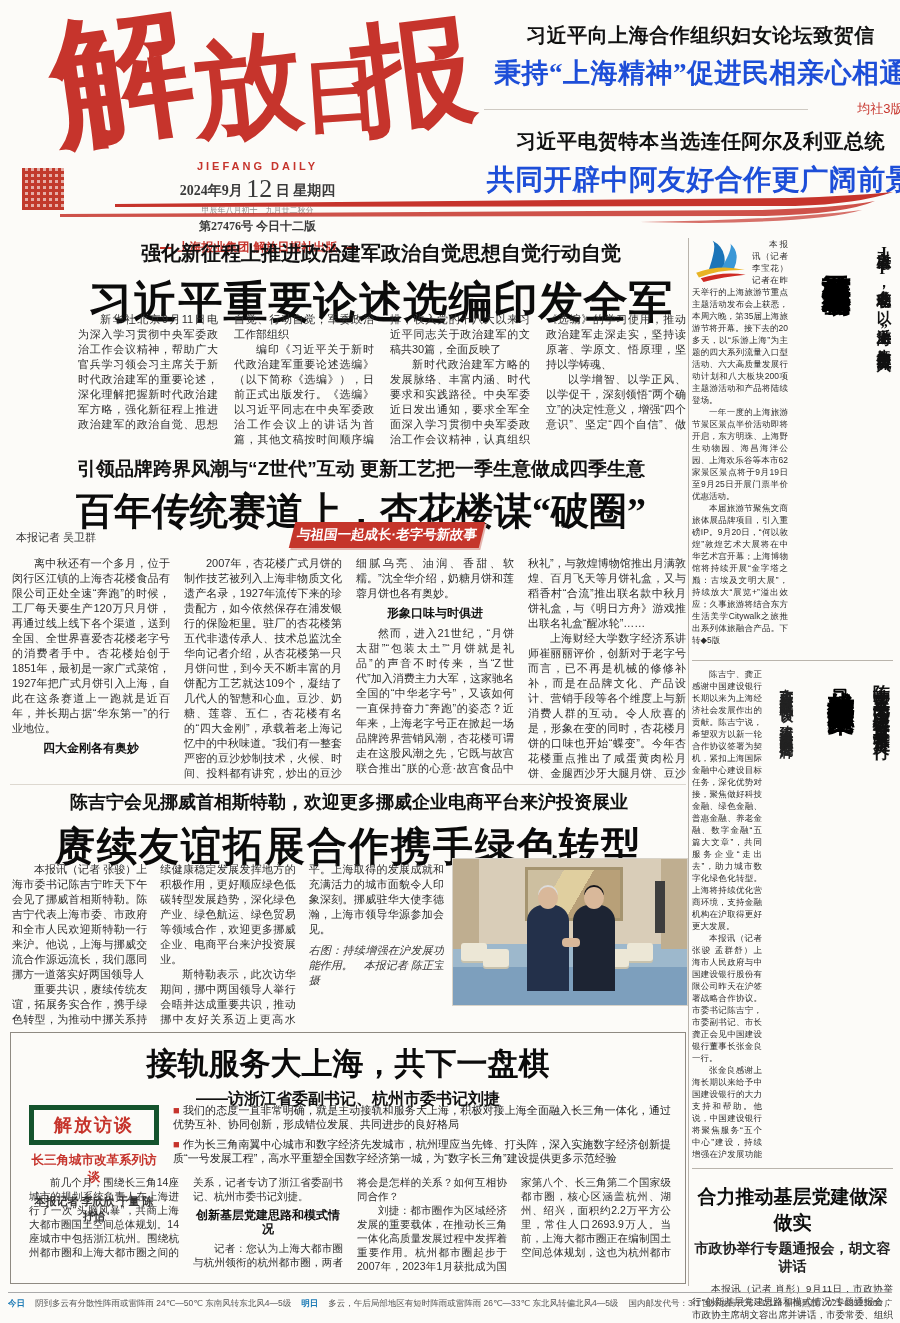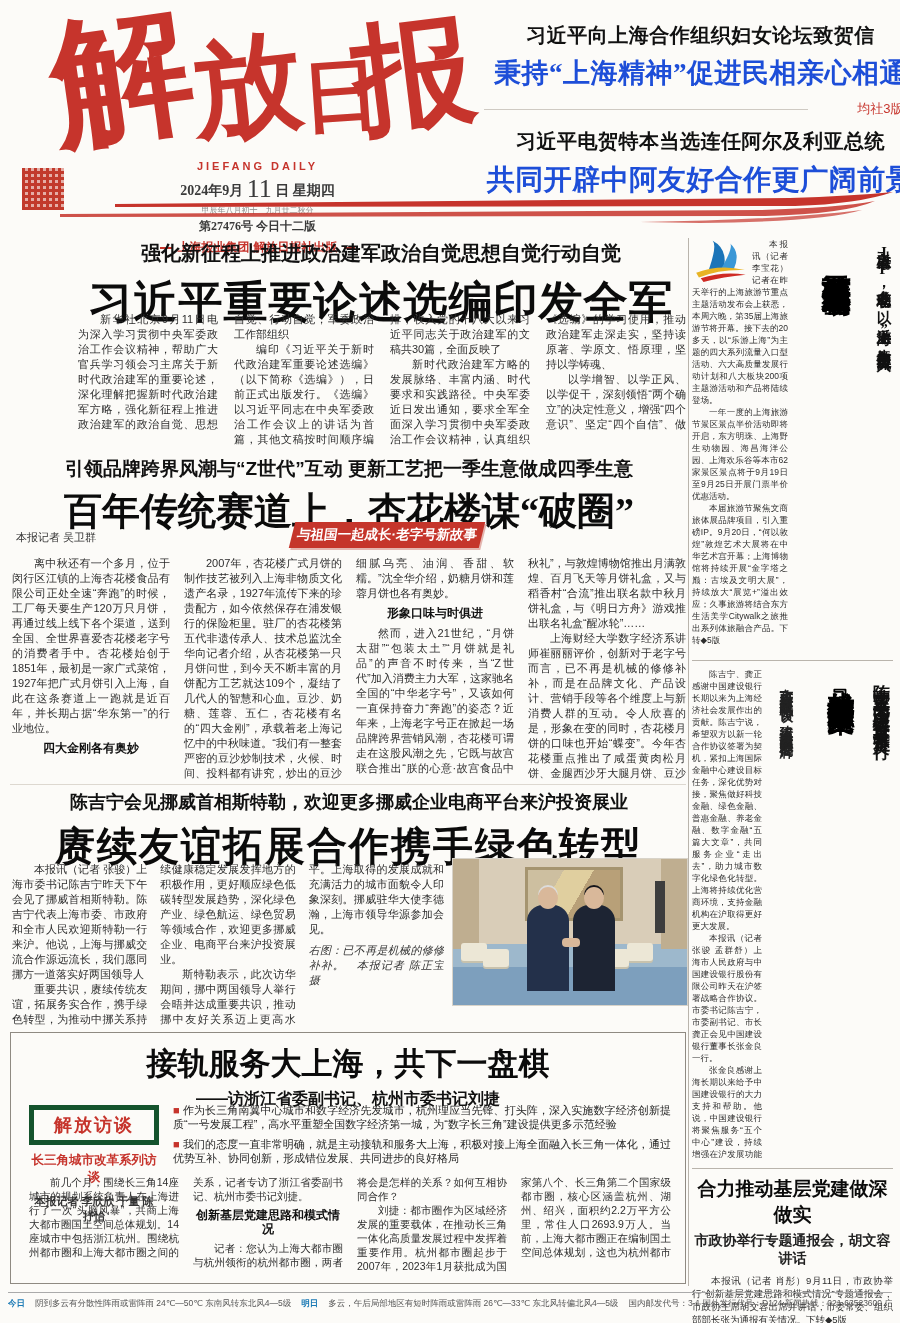--- a/index.html
+++ b/index.html
@@ -31,21 +31,21 @@
   .rule-row .gline{flex:1;height:1px;background:#cfcac3;}
   .ref-tag{color:#c6342c;font-size:13px;white-space:nowrap;padding-left:6px;margin-left:43px;}
   
   #swoosh{position:absolute;left:0px;top:192px;width:900px;height:32px;}
   
   .vline{position:absolute;background:#b9b4ac;width:1px;}
   .hline{position:absolute;background:#b9b4ac;height:1px;}
   
   .center{text-align:center;}
   .art-kicker{font-weight:bold;color:#111;}
-  .art-head{font-family:"Liberation Serif","DejaVu Serif",serif;font-weight:900;color:#0b0b0b;}
+  .art-head{font-family:"Liberation Serif","DejaVu Serif",serif;font-weight:900;color:#0b0b0b;margin-top:8px;}
   .artbody{color:#2d2d2d;text-align:justify;overflow:hidden;column-fill:auto;}
   .artbody p{margin:0;}
   .artbody p.p{text-indent:2em;}
   .artbody h4.h{margin:5px 0;text-align:center;font-size:12px;color:#111;font-family:"Liberation Serif",serif;}
   .artbody p.caption{font-style:italic;text-indent:0;margin-top:6px;color:#333;}
   .bullets p.bullet{margin:0 0 6px 0;color:#242424;}
   .bullets p.bullet::before{content:"■ ";color:#c6342c;}
   
   #xhl-badge{position:absolute;left:292px;top:522px;width:190px;height:26px;background:#c5352b;
              transform:skewX(-14deg);display:flex;align-items:center;justify-content:center;
@@ -91,21 +91,21 @@
 
   <span class="mast-char" style="left:52px;top:6px;font-size:140px;transform:rotate(-8deg);">解</span>
   <span class="mast-char" style="left:192px;top:30px;font-size:110px;transform:rotate(-6deg);">放</span>
   <span class="mast-char" style="left:302px;top:56px;font-size:78px;transform:rotate(-4deg);">日</span>
   <span class="mast-char" style="left:354px;top:14px;font-size:120px;transform:rotate(-7deg);">报</span>
 
   <div id="mast-info">
     <div class="en-title">JIEFANG DAILY</div>
     <div class="date-line">
       <span>2024年9月</span>
-      <span class="date-big">11</span>
+      <span class="date-big">12</span>
       <span>日 星期四</span>
     </div>
     <div class="lunar">甲辰年八月初十　九月廿二秋分</div>
     <div class="issue">第27476号 今日十二版</div>
     <div class="pub-row">
       <span class="rline"></span>
       <span class="pub-text">上海报业集团·解放日报社出版</span>
       <span class="rline"></span>
     </div>
   </div>
@@ -137,21 +137,21 @@
     <div class="art-head center" style="font-size:44px;margin-top:6px;letter-spacing:1px;">习近平重要论述选编印发全军</div>
   </div>
   <div class="artbody" style="position:absolute;left:78px;top:312px;width:608px;height:138px;
        column-count:4;column-gap:16px;font-size:11px;line-height:15px;">
       <p class="p">新华社北京9月11日电　为深入学习贯彻中央军委政治工作会议精神，帮助广大官兵学习领会习主席关于新时代政治建军的重要论述，深化理解把握新时代政治建军方略，强化新征程上推进政治建军的政治自觉、思想自觉、行动自觉，军委政治工作部组织</p>
       <p class="p">编印《习近平关于新时代政治建军重要论述选编》（以下简称《选编》），日前正式出版发行。《选编》以习近平同志在中央军委政治工作会议上的讲话为首篇，其他文稿按时间顺序编排，收入党的十八大以来习近平同志关于政治建军的文稿共30篇，全面反映了</p>
       <p class="p">新时代政治建军方略的发展脉络、丰富内涵、时代要求和实践路径。中央军委近日发出通知，要求全军全面深入学习贯彻中央军委政治工作会议精神，认真组织《选编》的学习使用，推动政治建军走深走实，坚持读原著、学原文、悟原理，坚持以学铸魂、</p>
       <p class="p">以学增智、以学正风、以学促干，深刻领悟“两个确立”的决定性意义，增强“四个意识”、坚定“四个自信”、做到“两个维护”，全面贯彻军委主席负责制。</p>
     </div>
 
-  <div style="position:absolute;left:12px;top:456px;width:674px;">
+  <div style="position:absolute;left:24px;top:456px;width:674px;">
     <div class="art-kicker center" style="font-size:19px;">引领品牌跨界风潮与“Z世代”互动 更新工艺把一季生意做成四季生意</div>
     <div class="art-head center" style="font-size:38px;margin-top:4px;">百年传统赛道上，杏花楼谋“破圈”</div>
   </div>
   <div style="position:absolute;left:16px;top:530px;font-size:11px;color:#333;">本报记者 吴卫群</div>
   <div id="xhl-badge">
     <span>与祖国一起成长·老字号新故事</span>
   </div>
   <div class="artbody" style="position:absolute;left:12px;top:556px;width:674px;height:226px;
        column-count:4;column-gap:14px;font-size:11px;line-height:15px;">
       <p class="p">离中秋还有一个多月，位于闵行区江镇的上海杏花楼食品有限公司正处全速“奔跑”的时候，工厂每天要生产120万只月饼，再通过线上线下各个渠道，送到全国、全世界喜爱杏花楼老字号的消费者手中。杏花楼始创于1851年，最初是一家广式菜馆，1927年把广式月饼引入上海，自此在这条赛道上一跑就是近百年，并长期占据“华东第一”的行业地位。</p>
@@ -164,21 +164,21 @@
 
   <div style="position:absolute;left:12px;top:790px;width:674px;">
     <div class="art-kicker center" style="font-size:18px;">陈吉宁会见挪威首相斯特勒，欢迎更多挪威企业电商平台来沪投资展业</div>
     <div class="art-head center" style="font-size:40px;margin-top:5px;letter-spacing:2px;">赓续友谊拓展合作携手绿色转型</div>
   </div>
   <div class="artbody" style="position:absolute;left:12px;top:862px;width:432px;height:166px;
        column-count:3;column-gap:13px;font-size:11px;line-height:15px;">
       <p class="p">本报讯（记者 张骏）上海市委书记陈吉宁昨天下午会见了挪威首相斯特勒。陈吉宁代表上海市委、市政府和全市人民欢迎斯特勒一行来沪。他说，上海与挪威交流合作源远流长，我们愿同挪方一道落实好两国领导人</p>
       <p class="p">重要共识，赓续传统友谊，拓展务实合作，携手绿色转型，为推动中挪关系持续健康稳定发展发挥地方的积极作用，更好顺应绿色低碳转型发展趋势，深化绿色产业、绿色航运、绿色贸易等领域合作，欢迎更多挪威企业、电商平台来沪投资展业。</p>
       <p class="p">斯特勒表示，此次访华期间，挪中两国领导人举行会晤并达成重要共识，推动挪中友好关系迈上更高水平。上海取得的发展成就和充满活力的城市面貌令人印象深刻。挪威驻华大使李德瀚，上海市领导华源参加会见。</p>
-      <p class="caption">右图：已不再是机械的修修补补。　本报记者 陈正宝 摄</p>
+      <p class="caption">右图：持续增强在沪发展功能作用。　本报记者 陈正宝 摄</p>
     </div>
 
   <div id="photo">
     <div class="pillar" style="left:0;"></div>
     <div class="pillar" style="right:0;"></div>
     <div class="painting"></div>
     <div class="lamp"></div>
     <div class="chair" style="left:8px;bottom:44px;"></div>
     <div class="chair" style="left:30px;bottom:38px;"></div>
     <div class="chair" style="right:34px;bottom:44px;"></div>
@@ -198,22 +198,22 @@
     <div class="art-head center" style="font-size:31px;margin-top:10px;">接轨服务大上海，共下一盘棋</div>
     <div class="art-kicker center" style="font-size:16px;margin-top:4px;">——访浙江省委副书记、杭州市委书记刘捷</div>
 
     <div style="position:absolute;left:18px;top:72px;width:130px;">
       <div id="jftalk-box">解放访谈</div>
       <div id="jftalk-series">长三角城市改革系列访谈</div>
       <div id="jftalk-byline">本报记者 李欣欣 于量 陈抒怡</div>
     </div>
 
     <div class="bullets" style="position:absolute;left:162px;top:70px;width:498px;font-size:11px;line-height:14px;text-align:justify;">
+        <p class="bullet">我们的态度一直非常明确，就是主动接轨和服务大上海，积极对接上海全面融入长三角一体化，通过优势互补、协同创新，形成错位发展、共同进步的良好格局</p>
         <p class="bullet">作为长三角南翼中心城市和数字经济先发城市，杭州理应当先锋、打头阵，深入实施数字经济创新提质“一号发展工程”，高水平重塑全国数字经济第一城，为“数字长三角”建设提供更多示范经验</p>
-        <p class="bullet">我们的态度一直非常明确，就是主动接轨和服务大上海，积极对接上海全面融入长三角一体化，通过优势互补、协同创新，形成错位发展、共同进步的良好格局</p>
       </div>
 
     <div class="artbody" style="position:absolute;left:18px;top:142px;width:642px;height:100px;
          column-count:4;column-gap:14px;font-size:10.5px;line-height:14px;">
         <p class="p">前几个月，围绕长三角14座城市的规划系统负责人在上海进行了一次“头脑风暴”，共商上海大都市圈国土空间总体规划。14座城市中包括浙江杭州。围绕杭州都市圈和上海大都市圈之间的关系，记者专访了浙江省委副书记、杭州市委书记刘捷。</p>
         <h4 class="h">创新基层党建思路和模式情况</h4>
         <p class="p">记者：您认为上海大都市圈与杭州领衔的杭州都市圈，两者将会是怎样的关系？如何互相协同合作？</p>
         <p class="p">刘捷：都市圈作为区域经济发展的重要载体，在推动长三角一体化高质量发展过程中发挥着重要作用。杭州都市圈起步于2007年，2023年1月获批成为国家第八个、长三角第二个国家级都市圈，核心区涵盖杭州、湖州、绍兴，面积约2.2万平方公里，常住人口2693.9万人。当前，上海大都市圈正在编制国土空间总体规划，这也为杭州都市圈城市更好融入长三角一体化发展提供了重大机遇。下转◆5版</p>
       </div>
   </div>

